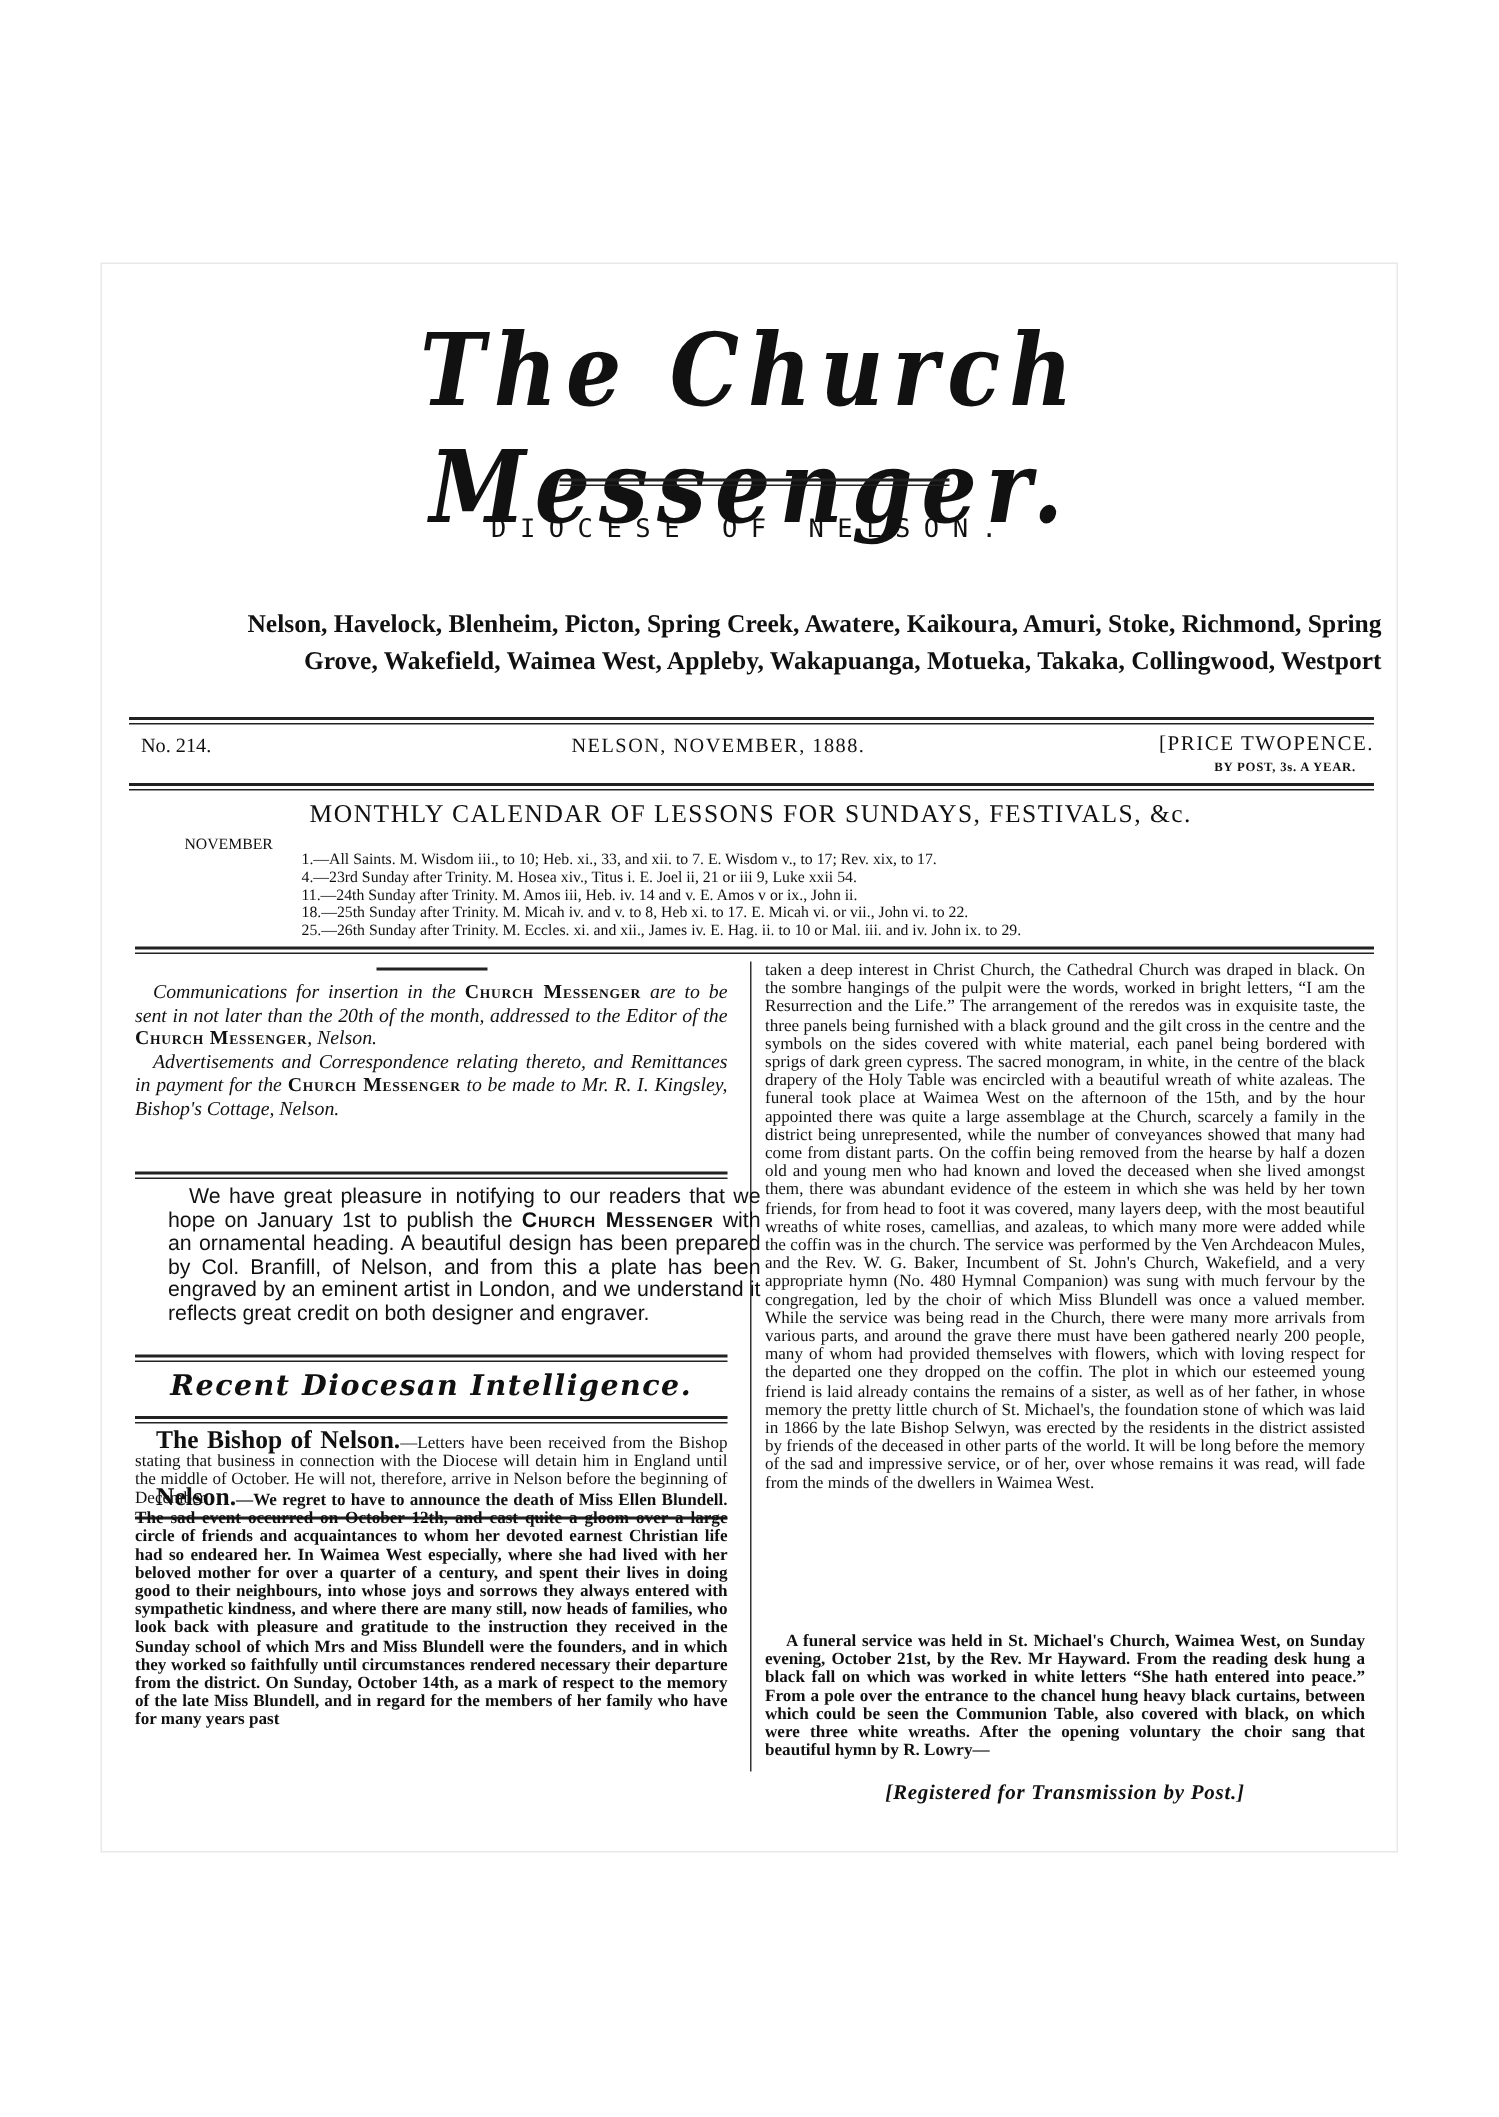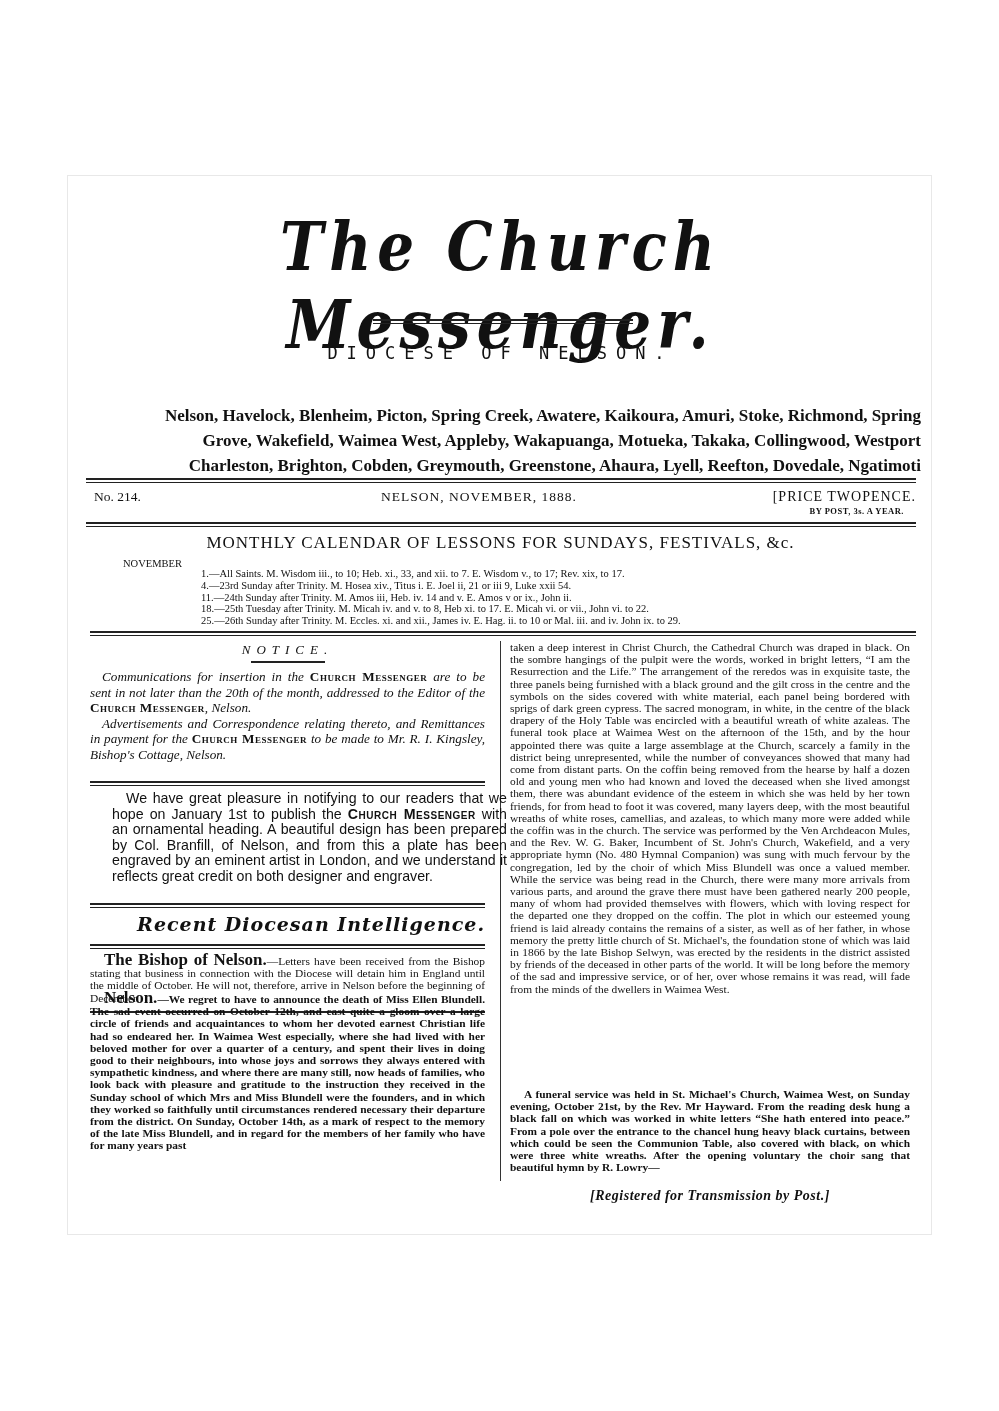--- a/index.html
+++ b/index.html
@@ -32,21 +32,21 @@
   .col-divider { left:432px; top:465px; width:1px; height:540px; background:#333; }
   .left-col { left:22px; width:395px; }
   .right-col { left:442px; width:400px; }
   .notice-title { text-align:center; font-style:italic; font-size:13px; letter-spacing:6px; font-family:"Liberation Serif", serif; }
   .short-rule { width:74px; margin:3px auto 0; border-top:2px solid #222; }
   .notice-body { font-family:"Liberation Serif", serif; font-style:italic; font-size:13.2px; line-height:15.5px; text-align:justify; }
   .notice-body p { margin:0; text-indent:12px; }
   .sc { font-style:normal; font-variant:small-caps; font-weight:bold; letter-spacing:0.5px; }
   .plain-body { font-family:Liberation Sans, sans-serif; font-size:14.2px; line-height:15.6px; text-align:justify;margin-left:22px; }
   .plain-body p { margin:0; text-indent:14px; }
-  .section-head { text-align:right; font-family:"DejaVu Serif", serif; font-weight:bold; font-style:italic; font-size:19px; letter-spacing:1px; }
+  .section-head { text-align:center; font-family:"DejaVu Serif", serif; font-weight:bold; font-style:italic; font-size:19px; letter-spacing:1px; }
   .small-body { font-family:"Liberation Serif", serif; font-size:11.4px; line-height:12.2px; text-align:justify; }
   .small-body p { margin:0; text-indent:14px; }
   .small-body b.lead { font-size:17px;margin-top:16px; }
   .bold-body { font-weight:bold; }
   .right-body { font-family:"Liberation Serif", serif; font-size:11.4px; line-height:12.2px; text-align:justify; }
   .right-body p { margin:0; text-indent:14px; }
   .registered { text-align:center; font-family:"Liberation Serif", serif; font-style:italic; font-weight:bold; font-size:14px; letter-spacing:0.5px; }
 </style>
 </head>
 <body>
@@ -55,21 +55,20 @@
 
   <div class="abs masthead">The Church Messenger.</div>
 
   <div class="abs dbl-rule" style="left:305px; top:143px; width:260px;"></div>
 
   <div class="abs diocese">DIOCESE OF NELSON.</div>
 
   <div class="abs parishes">
     <div>Nelson, Havelock, Blenheim, Picton, Spring Creek, Awatere, Kaikoura, Amuri, Stoke, Richmond, Spring</div>
     <div>Grove, Wakefield, Waimea West, Appleby, Wakapuanga, Motueka, Takaka, Collingwood, Westport</div>
-    <div>Charleston, Brighton, Cobden, Greymouth, Greenstone, Ahaura, Lyell, Reefton, Dovedale, Ngatimoti</div>
   </div>
 
   <div class="abs dbl-rule" style="left:18px; top:302px; width:830px;"></div>
 
   <div class="abs issue-bar">
     <span class="no">No. 214.</span>
     <span class="date">NELSON, NOVEMBER, 1888.</span>
     <span class="price">[PRICE TWOPENCE.</span>
     <span class="post">BY POST, 3s. A YEAR.</span>
   </div>
@@ -83,33 +82,32 @@
       <span class="month">NOVEMBER</span>
       <span class="entry">1.—All Saints.  M. Wisdom iii., to 10; Heb. xi., 33, and xii. to 7.  E. Wisdom v., to 17; Rev. xix, to 17.</span>
     </div>
     <div class="row" style="height:11.8px;">
       <span class="entry">4.—23rd Sunday after Trinity.  M. Hosea xiv., Titus i.  E. Joel ii, 21 or iii 9, Luke xxii 54.</span>
     </div>
     <div class="row" style="height:11.8px;">
       <span class="entry">11.—24th Sunday after Trinity.  M. Amos iii, Heb. iv. 14 and v.  E. Amos v or ix., John ii.</span>
     </div>
     <div class="row" style="height:11.8px;">
-      <span class="entry">18.—25th Tuesday after Trinity.  M. Micah iv. and v. to 8, Heb xi. to 17.  E. Micah vi. or vii., John vi. to 22.</span>
+      <span class="entry">18.—25th Sunday after Trinity.  M. Micah iv. and v. to 8, Heb xi. to 17.  E. Micah vi. or vii., John vi. to 22.</span>
     </div>
     <div class="row" style="height:11.8px;">
       <span class="entry">25.—26th Sunday after Trinity.  M. Eccles. xi. and xii., James iv.  E. Hag. ii. to 10 or Mal. iii. and iv. John ix. to 29.</span>
     </div>
   </div>
 
   <div class="abs dbl-rule" style="left:22px; top:455px; width:826px;"></div>
 
   <div class="abs col-divider"></div>
 
   <div class="abs left-col" style="top:466px;">
-    <div class="notice-title">NOTICE.</div>
     <div class="short-rule"></div>
     <div class="notice-body" style="margin-top:6px;">
       <p><span>Communications for insertion in the </span><span class="sc">Church Messenger</span><span> are to be sent in not later than the 20th of the month, addressed to the Editor of the </span><span class="sc">Church Messenger</span><span>, Nelson.</span></p>
       <p><span>Advertisements and Correspondence relating thereto, and Remittances in payment for the </span><span class="sc">Church Messenger</span><span> to be made to Mr. R. I. Kingsley, Bishop's Cottage, Nelson.</span></p>
     </div>
   </div>
 
   <div class="abs dbl-rule" style="left:22px; top:605px; width:395px;"></div>
 
   <div class="abs left-col plain-body" style="top:615px;">

